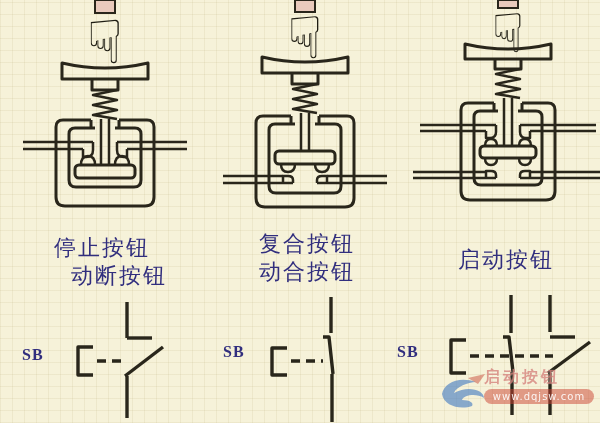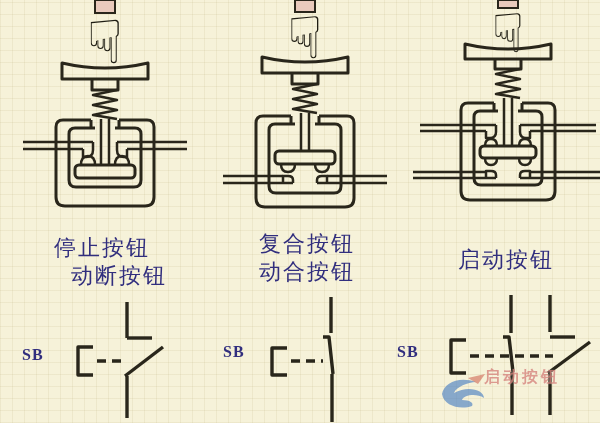--- a/index.html
+++ b/index.html
@@ -145,13 +145,14 @@
   <path class="sym" d="M103,80 L145,49"></path>
   <path class="sym" d="M105,80 V122"></path>
 </svg>
 
 <div class="watermark">
   <svg style="left:0;top:12px;" width="50" height="40" viewBox="0 0 50 40">
     <path d="M4,22 C6,10 22,4 38,10 C30,10 18,15 16,21 C30,13 46,18 46,26 C38,21 26,23 24,28 C32,28 36,31 34,34 C22,38 6,34 4,22 Z" fill="var(--watermark_blue)" opacity="0.65"></path>
     <path d="M30,6 L47,2 L40,12 Z" fill="var(--watermark_red)" opacity="0.5"></path>
   </svg>
   <div class="wm-name">启动按钮</div>
+  <div class="wm-banner">www.dqjsw.com</div>
 </div>
 
 </body></html>

